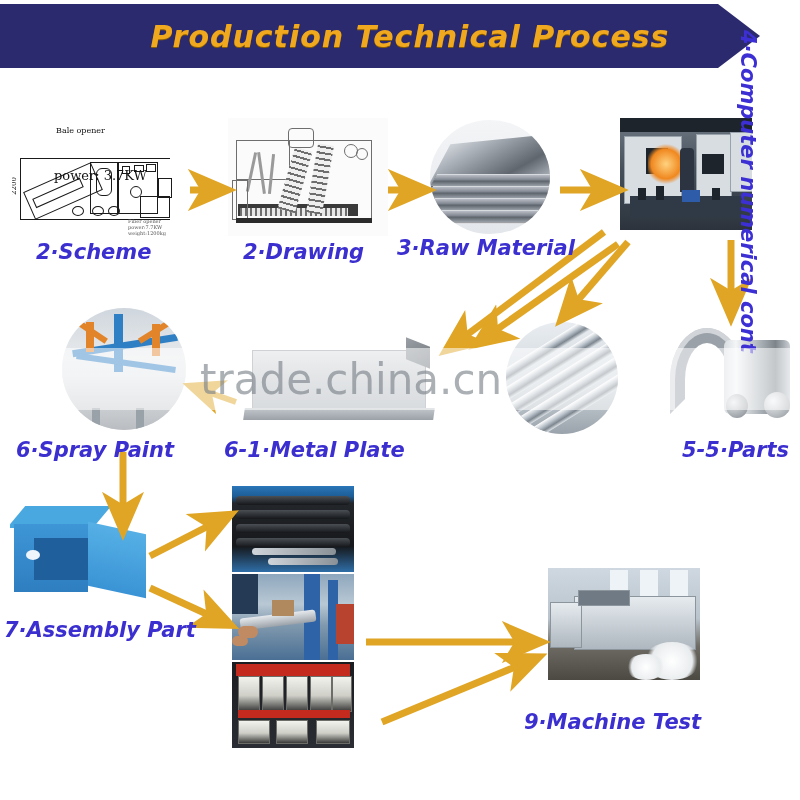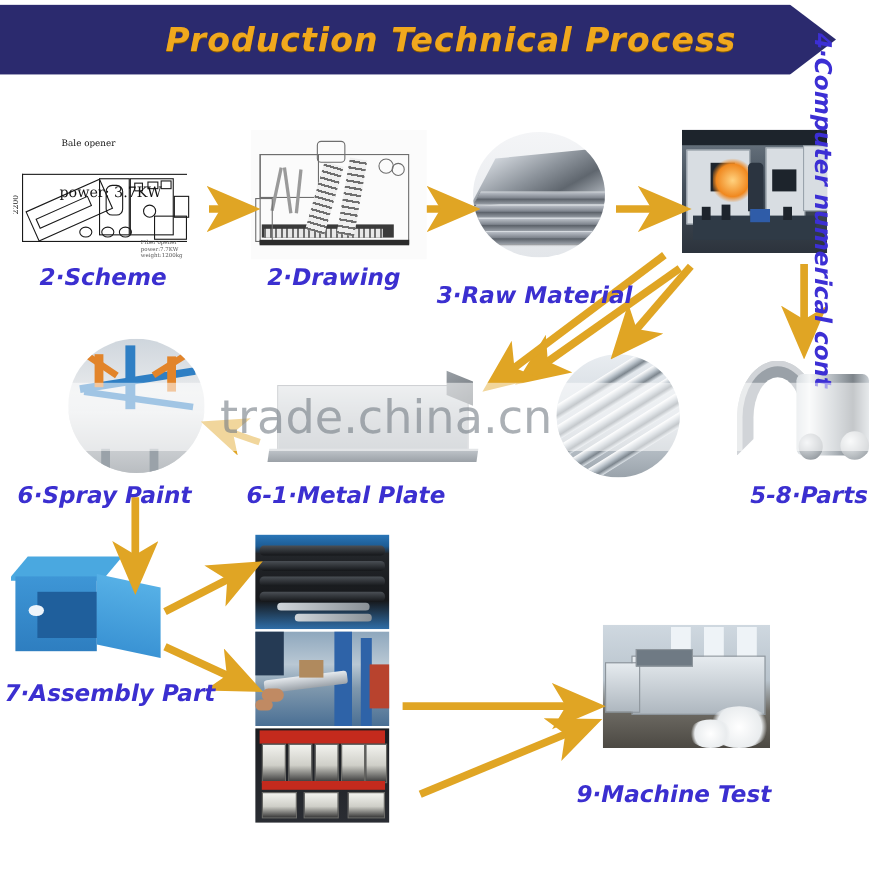--- a/index.html
+++ b/index.html
@@ -327,21 +327,21 @@
       <div class="bench" style="left:10px;top:78px;width:112px;height:22px;"></div>
       <div class="bluebin" style="left:62px;top:72px;width:18px;height:12px;"></div>
       <div class="dark" style="left:18px;top:70px;width:8px;height:12px;"></div>
       <div class="dark" style="left:36px;top:68px;width:8px;height:14px;"></div>
       <div class="dark" style="left:92px;top:70px;width:8px;height:12px;"></div>
     </div>
   </div>
 
   <div class="lab" style="left:36px;top:240px;">2·Scheme</div>
   <div class="lab" style="left:243px;top:240px;">2·Drawing</div>
-  <div class="lab" style="left:397px;top:256px;">3·Raw Material</div>
+  <div class="lab" style="left:397px;top:236px;">3·Raw Material</div>
 
   <div class="cell circ" style="left:62px;top:308px;width:124px;height:122px;">
     <div class="spray">
       <div class="beam" style="left:52px;top:6px;width:9px;height:58px;"></div>
       <div class="beam" style="left:10px;top:34px;width:106px;height:7px;transform:rotate(-9deg);"></div>
       <div class="beam" style="left:14px;top:52px;width:100px;height:6px;transform:rotate(8deg);"></div>
       <div class="beamo" style="left:4px;top:18px;width:44px;height:6px;transform:rotate(34deg);"></div>
       <div class="beamo" style="left:74px;top:18px;width:46px;height:6px;transform:rotate(-32deg);"></div>
       <div class="beamo" style="left:24px;top:14px;width:8px;height:30px;"></div>
       <div class="beamo" style="left:90px;top:16px;width:8px;height:32px;"></div>
@@ -377,21 +377,21 @@
       <div class="cyl-cap"></div>
       <div class="cyl-cap2"></div>
     </div>
   </div>
 
   <div class="wmband"></div>
   <div class="wm">trade.china.cn</div>
 
   <div class="lab" style="left:16px;top:438px;">6·Spray Paint</div>
   <div class="lab" style="left:224px;top:438px;">6-1·Metal Plate</div>
-  <div class="lab" style="left:682px;top:438px;">5-8·Parts</div>
+  <div class="lab" style="left:682px;top:438px;">5-5·Parts</div>
 
   <div class="cell" style="left:10px;top:500px;width:146px;height:112px;">
     <div class="bluebox">
       <div class="bb-top"></div>
       <div class="bb-front"></div>
       <div class="bb-inner"></div>
       <div class="bb-hole"></div>
       <div class="bb-door"></div>
     </div>
   </div>

